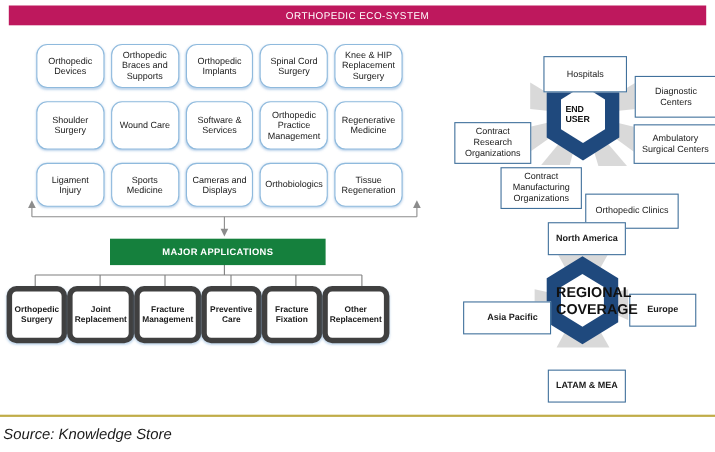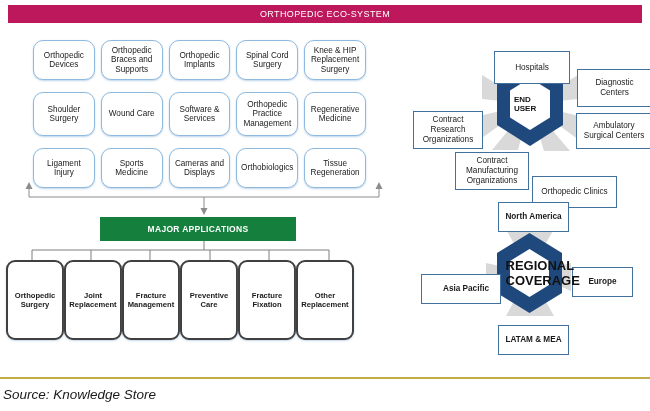--- a/index.html
+++ b/index.html
@@ -31,24 +31,24 @@
     left:100px;top:217px;width:196px;height:24px;background:#15803d;
     color:#fff;font-size:8.5px;font-weight:bold;letter-spacing:.3px;
     display:flex;align-items:center;justify-content:center;
   }
   
   .app-row{
     left:6px;top:260px;width:348px;height:40px;
     display:flex;justify-content:space-between;
   }
   .abox{
-    width:53px;height:40px;background:#fff;border:2px solid #404040;
+    width:53px;height:40px;background:#fff;border:5px solid #404040;
     border-radius:9px;box-shadow:0 1px 2px rgba(110,160,210,.4);
     display:flex;align-items:center;justify-content:center;text-align:center;
-    font-size:7.6px;font-weight:bold;line-height:1.25;color:#1a1a1a;padding:18px 2px;
+    font-size:7.6px;font-weight:bold;line-height:1.25;color:#1a1a1a;padding:1px 2px;
   }
   
   .sbox{
     background:#fff;border:1px solid #41719C;
     display:flex;align-items:center;justify-content:center;text-align:center;
     font-size:8.2px;line-height:1.2;color:#1a1a1a;padding:1px 2px;z-index:2;
   }
   
   .hexlabel{
     display:flex;align-items:center;justify-content:center;text-align:left;
@@ -161,21 +161,21 @@
   <div class="abs sbox" style="left:455px;top:152px;width:68px;height:34px;">Contract Manufacturing Organizations</div>
   <div class="abs sbox" style="left:532px;top:153px;width:79px;height:28px;margin-top:23px;">Orthopedic Clinics</div>
 
   <div class="abs hexlabel" style="left:497px;top:62px;width:66px;height:84px;font-size:8px;">
     <span style="width:32px;">END USER</span>
   </div>
 
   <div class="abs sbox" style="left:498px;top:202px;width:65px;height:26px;font-weight:bold;">North America</div>
   <div class="abs sbox" style="left:421px;top:274px;width:64px;height:26px;font-weight:bold;padding-left:12px;">Asia Pacific</div>
   <div class="abs sbox" style="left:572px;top:267px;width:55px;height:26px;font-weight:bold;">Europe</div>
-  <div class="abs sbox" style="left:498px;top:325px;width:65px;height:26px;font-weight:bold;">LATAM &amp; MEA</div>
+  <div class="abs sbox" style="left:498px;top:336px;width:65px;height:26px;font-weight:bold;">LATAM &amp; MEA</div>
 
   <div class="abs hexlabel" style="left:497px;top:233px;width:65px;height:80px;font-size:13px;">
     <span style="width:48px;">REGIONAL COVERAGE</span>
   </div>
 
   <div class="abs gold-line"></div>
   <div class="abs source">Source: Knowledge Store</div>
 
 </div>
 

